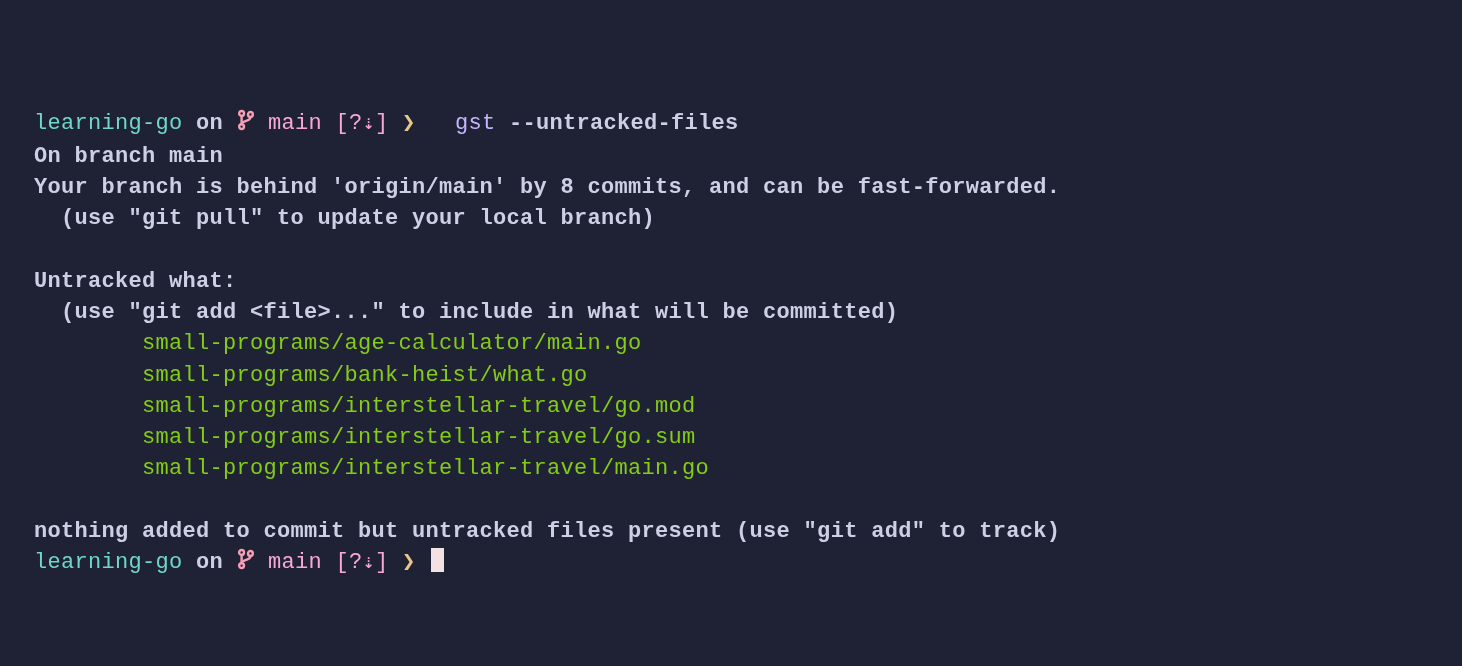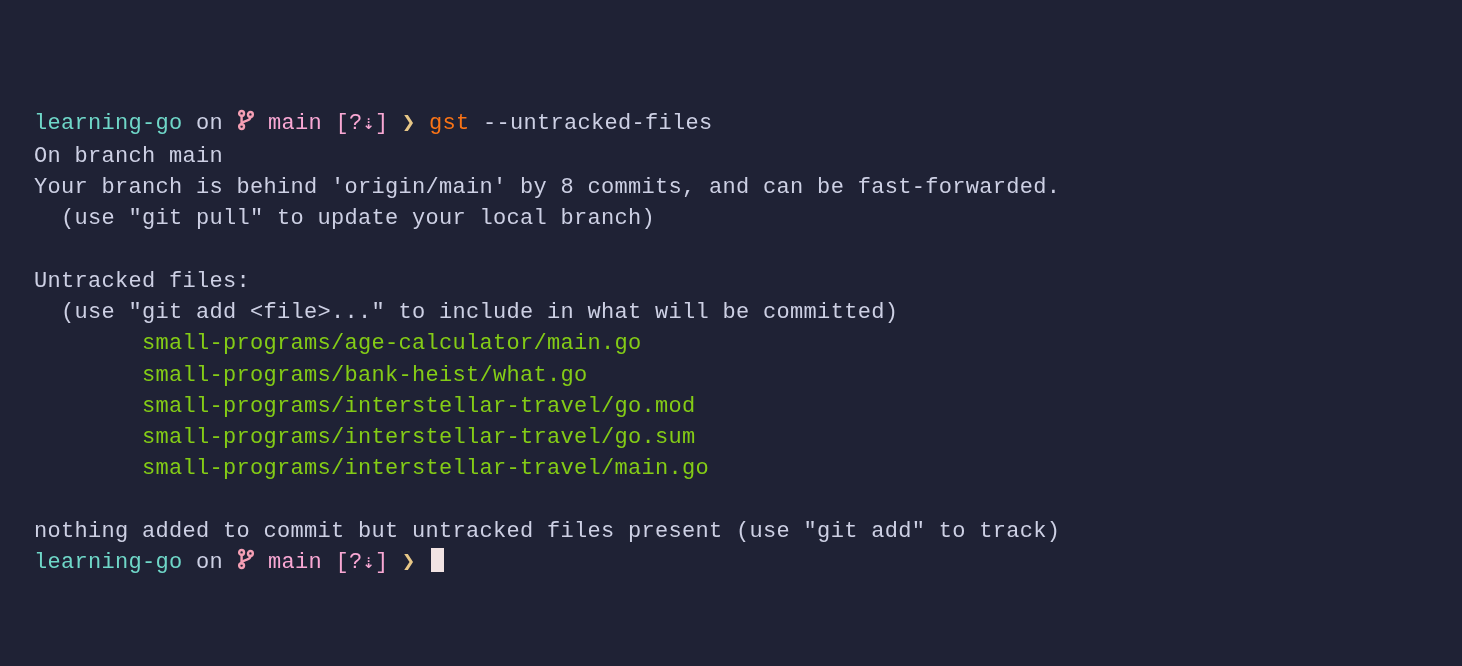--- a/index.html
+++ b/index.html
@@ -10,24 +10,24 @@
     font-size: 22px;
     line-height: 1.42;
     padding: 14px 16px 22px 34px;
     width: 1462px;
     height: 666px;
     overflow: hidden;
     white-space: pre;
     letter-spacing: 0.3px;
   }
   .teal   { color: #6fd7c8; }
-  .gray   { color: #cdd0e4; }
+  .gray   { color: #cdd0e4; font-weight: bold; }
   .pink   { color: #f9a8d4; }
   .yellow { color: #e7c787; }
-  .green  { color: #f97316; }
+  .green  { color: #c4b5fd; margin-left: 26px; }
   .red    { color: #84cc16; }
   .cursor {
     display: inline-block;
     width: 13px;
     height: 1.1em;
     background: #f1e3e3;
     vertical-align: -4px;
     margin-left: 2px;
   }
   .branch-icon {
@@ -47,21 +47,21 @@
           <circle cx="4" cy="4" r="2.2"></circle>
           <circle cx="4" cy="16" r="2.2"></circle>
           <circle cx="12" cy="5" r="2.2"></circle>
           <path d="M4 6.3 V13.7"></path>
           <path d="M12 7.3 C12 12 4 10 4 13.7"></path>
         </svg></span><span class="pink"> main</span><span class="pink"> [?</span><span class="pink down-arrow">⇣</span><span class="pink">]</span><span class="yellow"> ❯ </span><span class="green">gst</span><span class="gray"> --untracked-files</span></span>
 <span class="gray">On branch main</span>
 <span class="gray">Your branch is behind 'origin/main' by 8 commits, and can be fast-forwarded.</span>
 <span class="gray">  (use "git pull" to update your local branch)</span>
 <span class="gray"></span>
-<span class="gray">Untracked files:</span>
+<span class="gray">Untracked what:</span>
 <span class="gray">  (use "git add &lt;file&gt;..." to include in what will be committed)</span>
 <span class="red">        small-programs/age-calculator/main.go</span>
 <span class="red">        small-programs/bank-heist/what.go</span>
 <span class="red">        small-programs/interstellar-travel/go.mod</span>
 <span class="red">        small-programs/interstellar-travel/go.sum</span>
 <span class="red">        small-programs/interstellar-travel/main.go</span>
 <span class="gray"></span>
 <span class="gray">nothing added to commit but untracked files present (use "git add" to track)</span>
 <span><span class="teal">learning-go</span><span class="gray"> on </span><span class="pink branch-icon"><svg viewBox="0 0 16 20" fill="none" stroke="#f59fb4" stroke-width="2.2" stroke-linecap="round" stroke-linejoin="round">
           <circle cx="4" cy="4" r="2.2"></circle>

